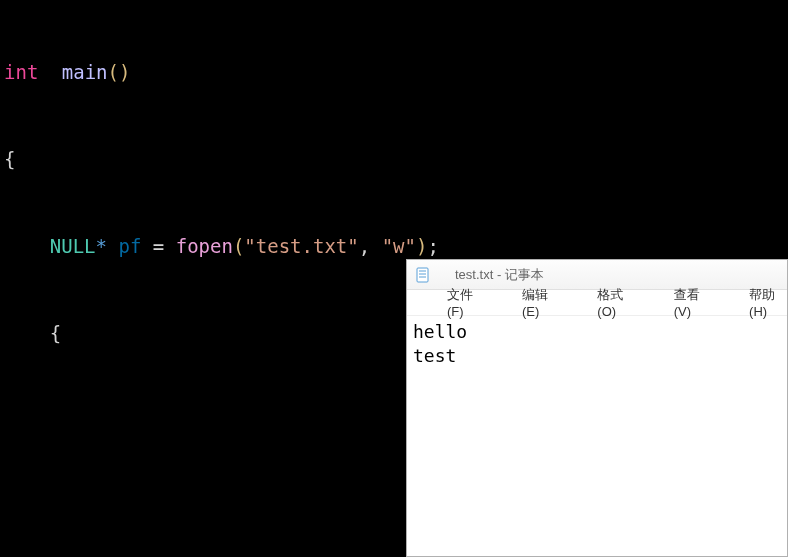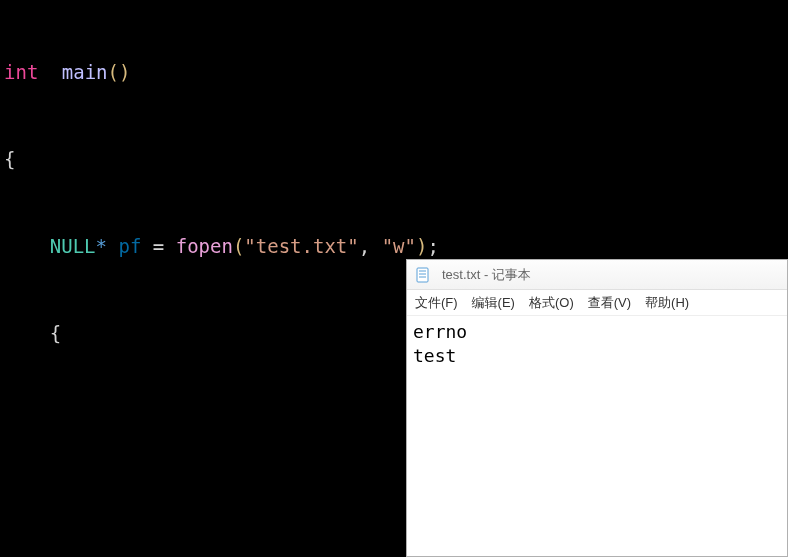--- a/index.html
+++ b/index.html
@@ -53,35 +53,35 @@
       font-size: 13px;
       color: #333;
     }
     .notepad .titlebar {
       height: 30px;
       background: linear-gradient(#fdfdfd,#f3f3f3);
       border-bottom: 1px solid #e0e0e0;
       display: flex;
       align-items: center;
       padding: 0 8px;
-      gap: 11px;
+      gap: 24px;
       color: #666;
     }
     .notepad .titlebar svg { flex-shrink: 0; }
     .notepad .menubar {
       height: 26px;
       display: flex;
       align-items: center;
       gap: 14px;
       padding: 0 8px;
       border-bottom: 1px solid #eee;
       color: #333;
       font-size: 13px;
     }
-    .notepad .menubar .menu-item { cursor: default; }
+    .notepad .menubar .menu-item { cursor: default; margin-left: 32px; }
     .notepad .content {
       padding: 4px 6px;
       font-family: Consolas, 'Microsoft YaHei', monospace;
       font-size: 18px;
       line-height: 24px;
       color: #000;
       white-space: pre;
     }
   </style>
 </head>
@@ -116,15 +116,15 @@
     </svg>
     <span>test.txt - 记事本</span>
   </div>
   <div class="menubar">
     <span class="menu-item">文件(F)</span>
     <span class="menu-item">编辑(E)</span>
     <span class="menu-item">格式(O)</span>
     <span class="menu-item">查看(V)</span>
     <span class="menu-item">帮助(H)</span>
   </div>
-  <div class="content"><span>errno</span>
+  <div class="content"><span>hello</span>
 <span>test</span></div>
 </div>
 
 </body></html>

